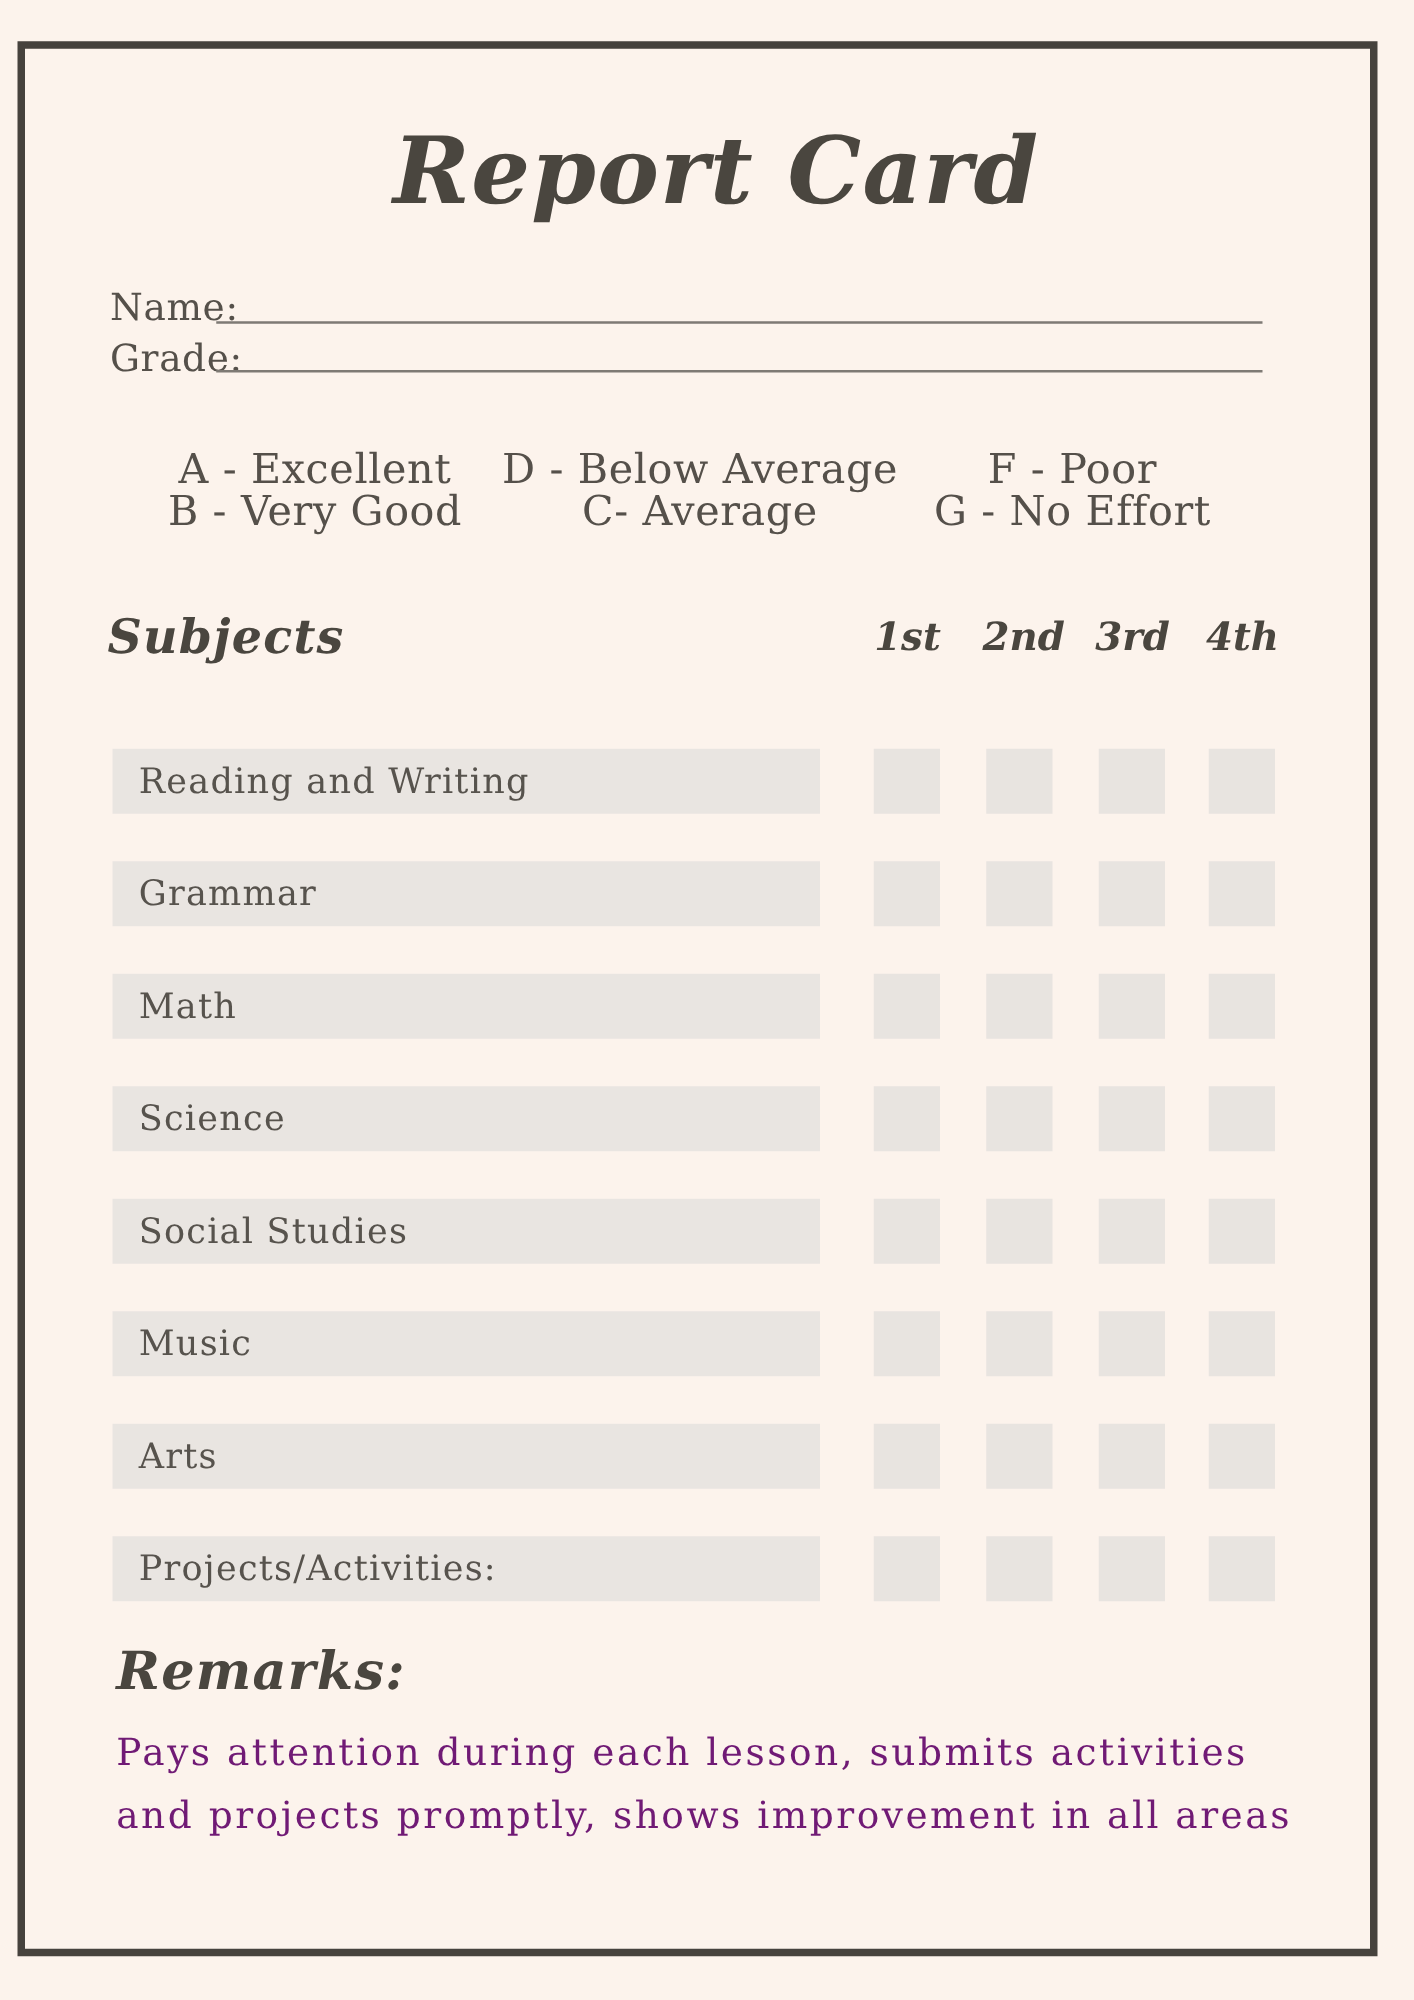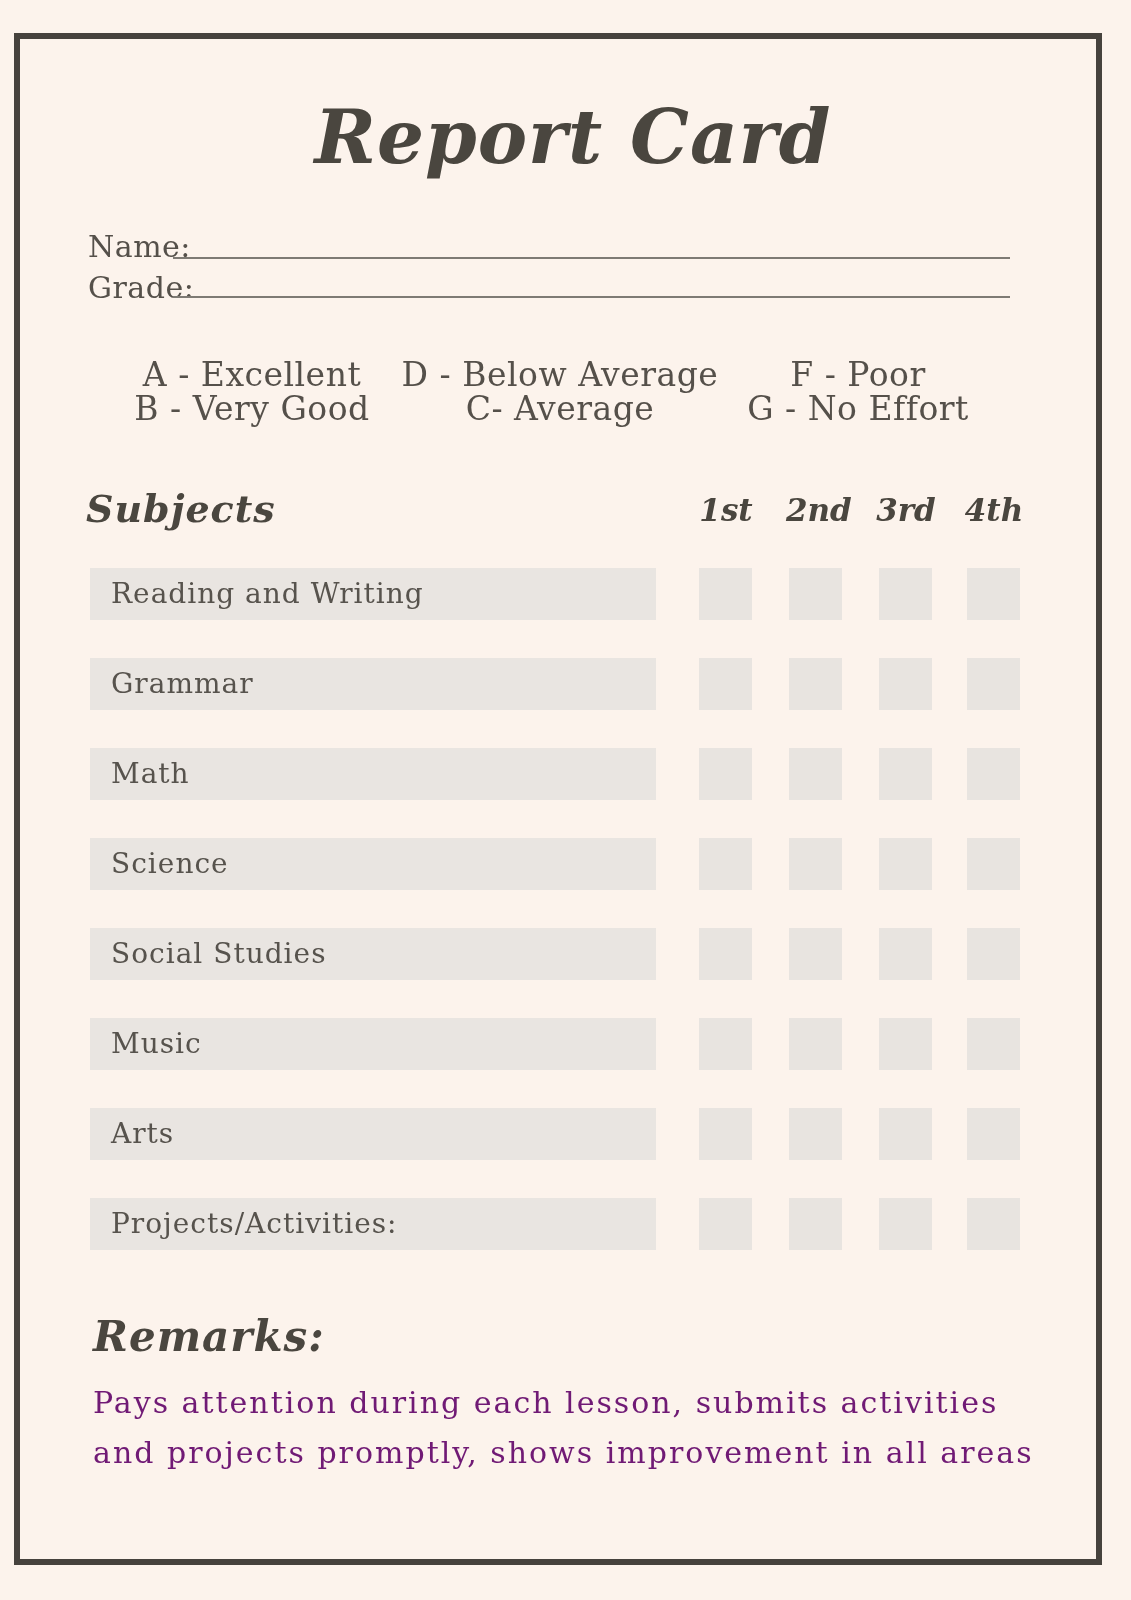--- a/index.html
+++ b/index.html
@@ -102,20 +102,21 @@
   .q1 { left: 696px; }
   .q2 { left: 786px; }
   .q3 { left: 876px; }
   .q4 { left: 964px; }
 
   .subject-row {
     position: absolute;
     left: 0;
     width: 1131px;
     height: 52px;
+    margin-top: 31px;
   }
   .subject-bar {
     position: absolute;
     left: 90px;
     width: 566px;
     height: 52px;
     background: #e9e5e1;
     font-size: 28px;
     line-height: 52px;
     padding-left: 21px;

